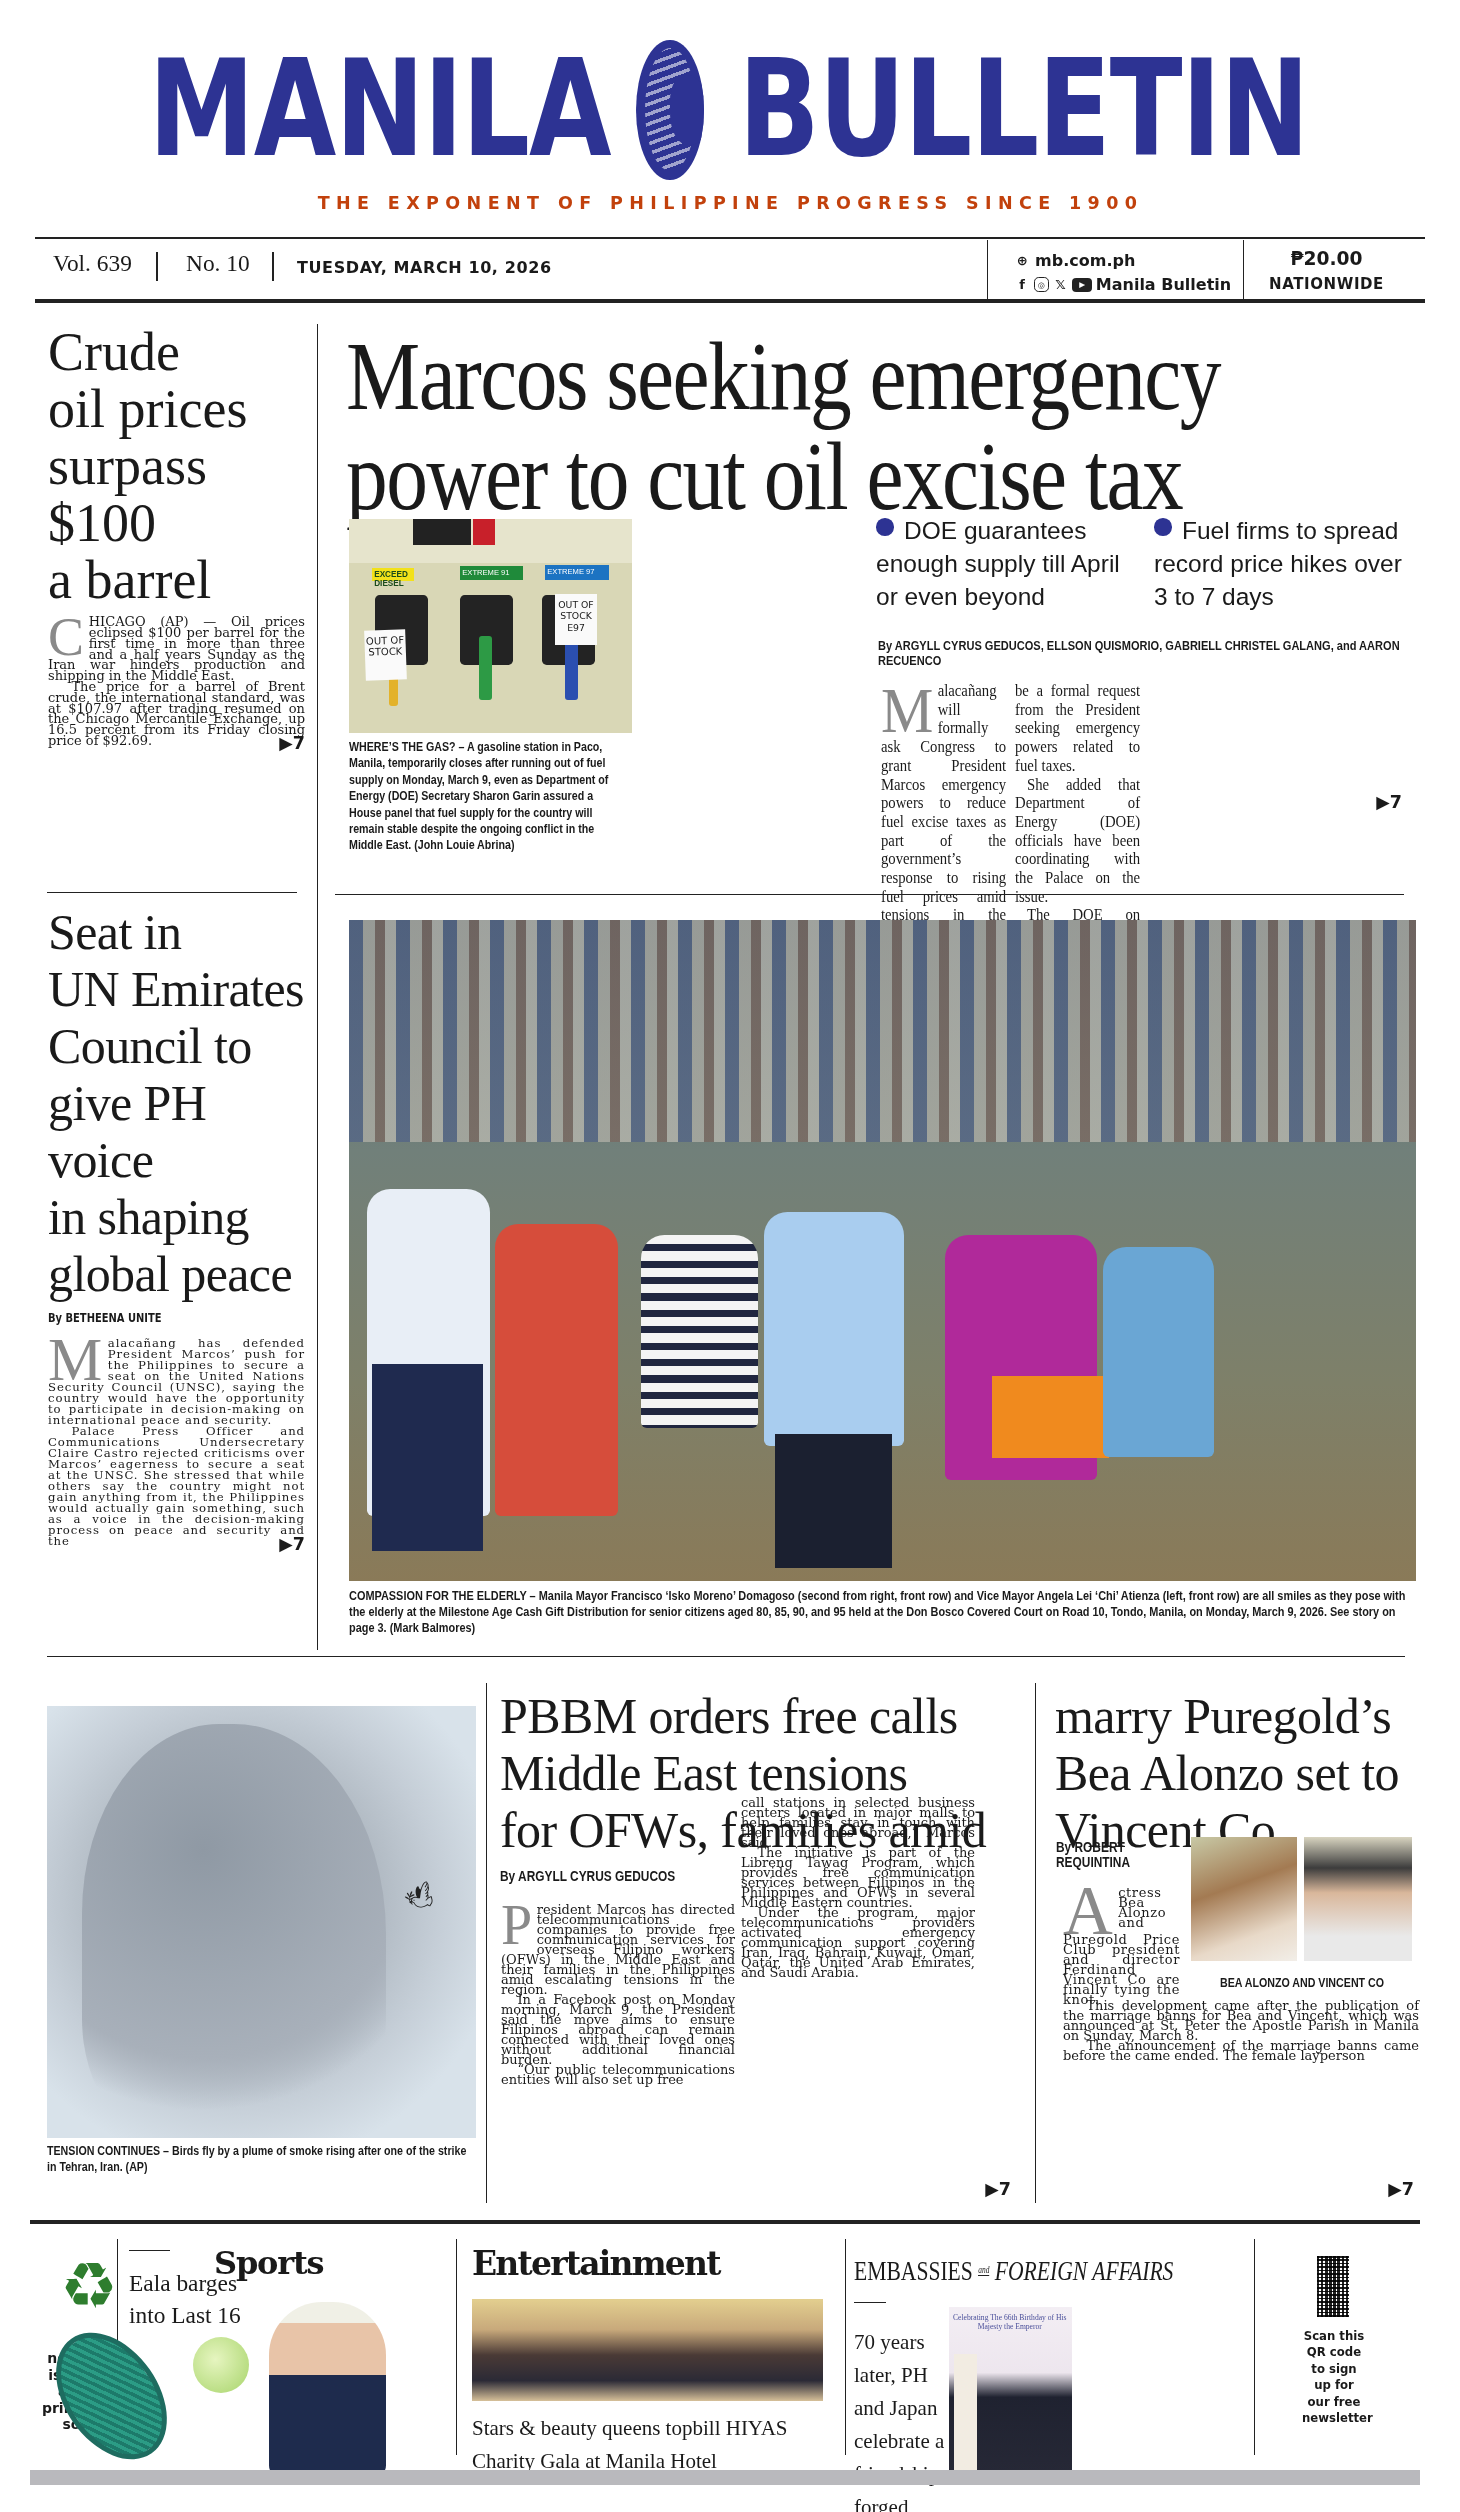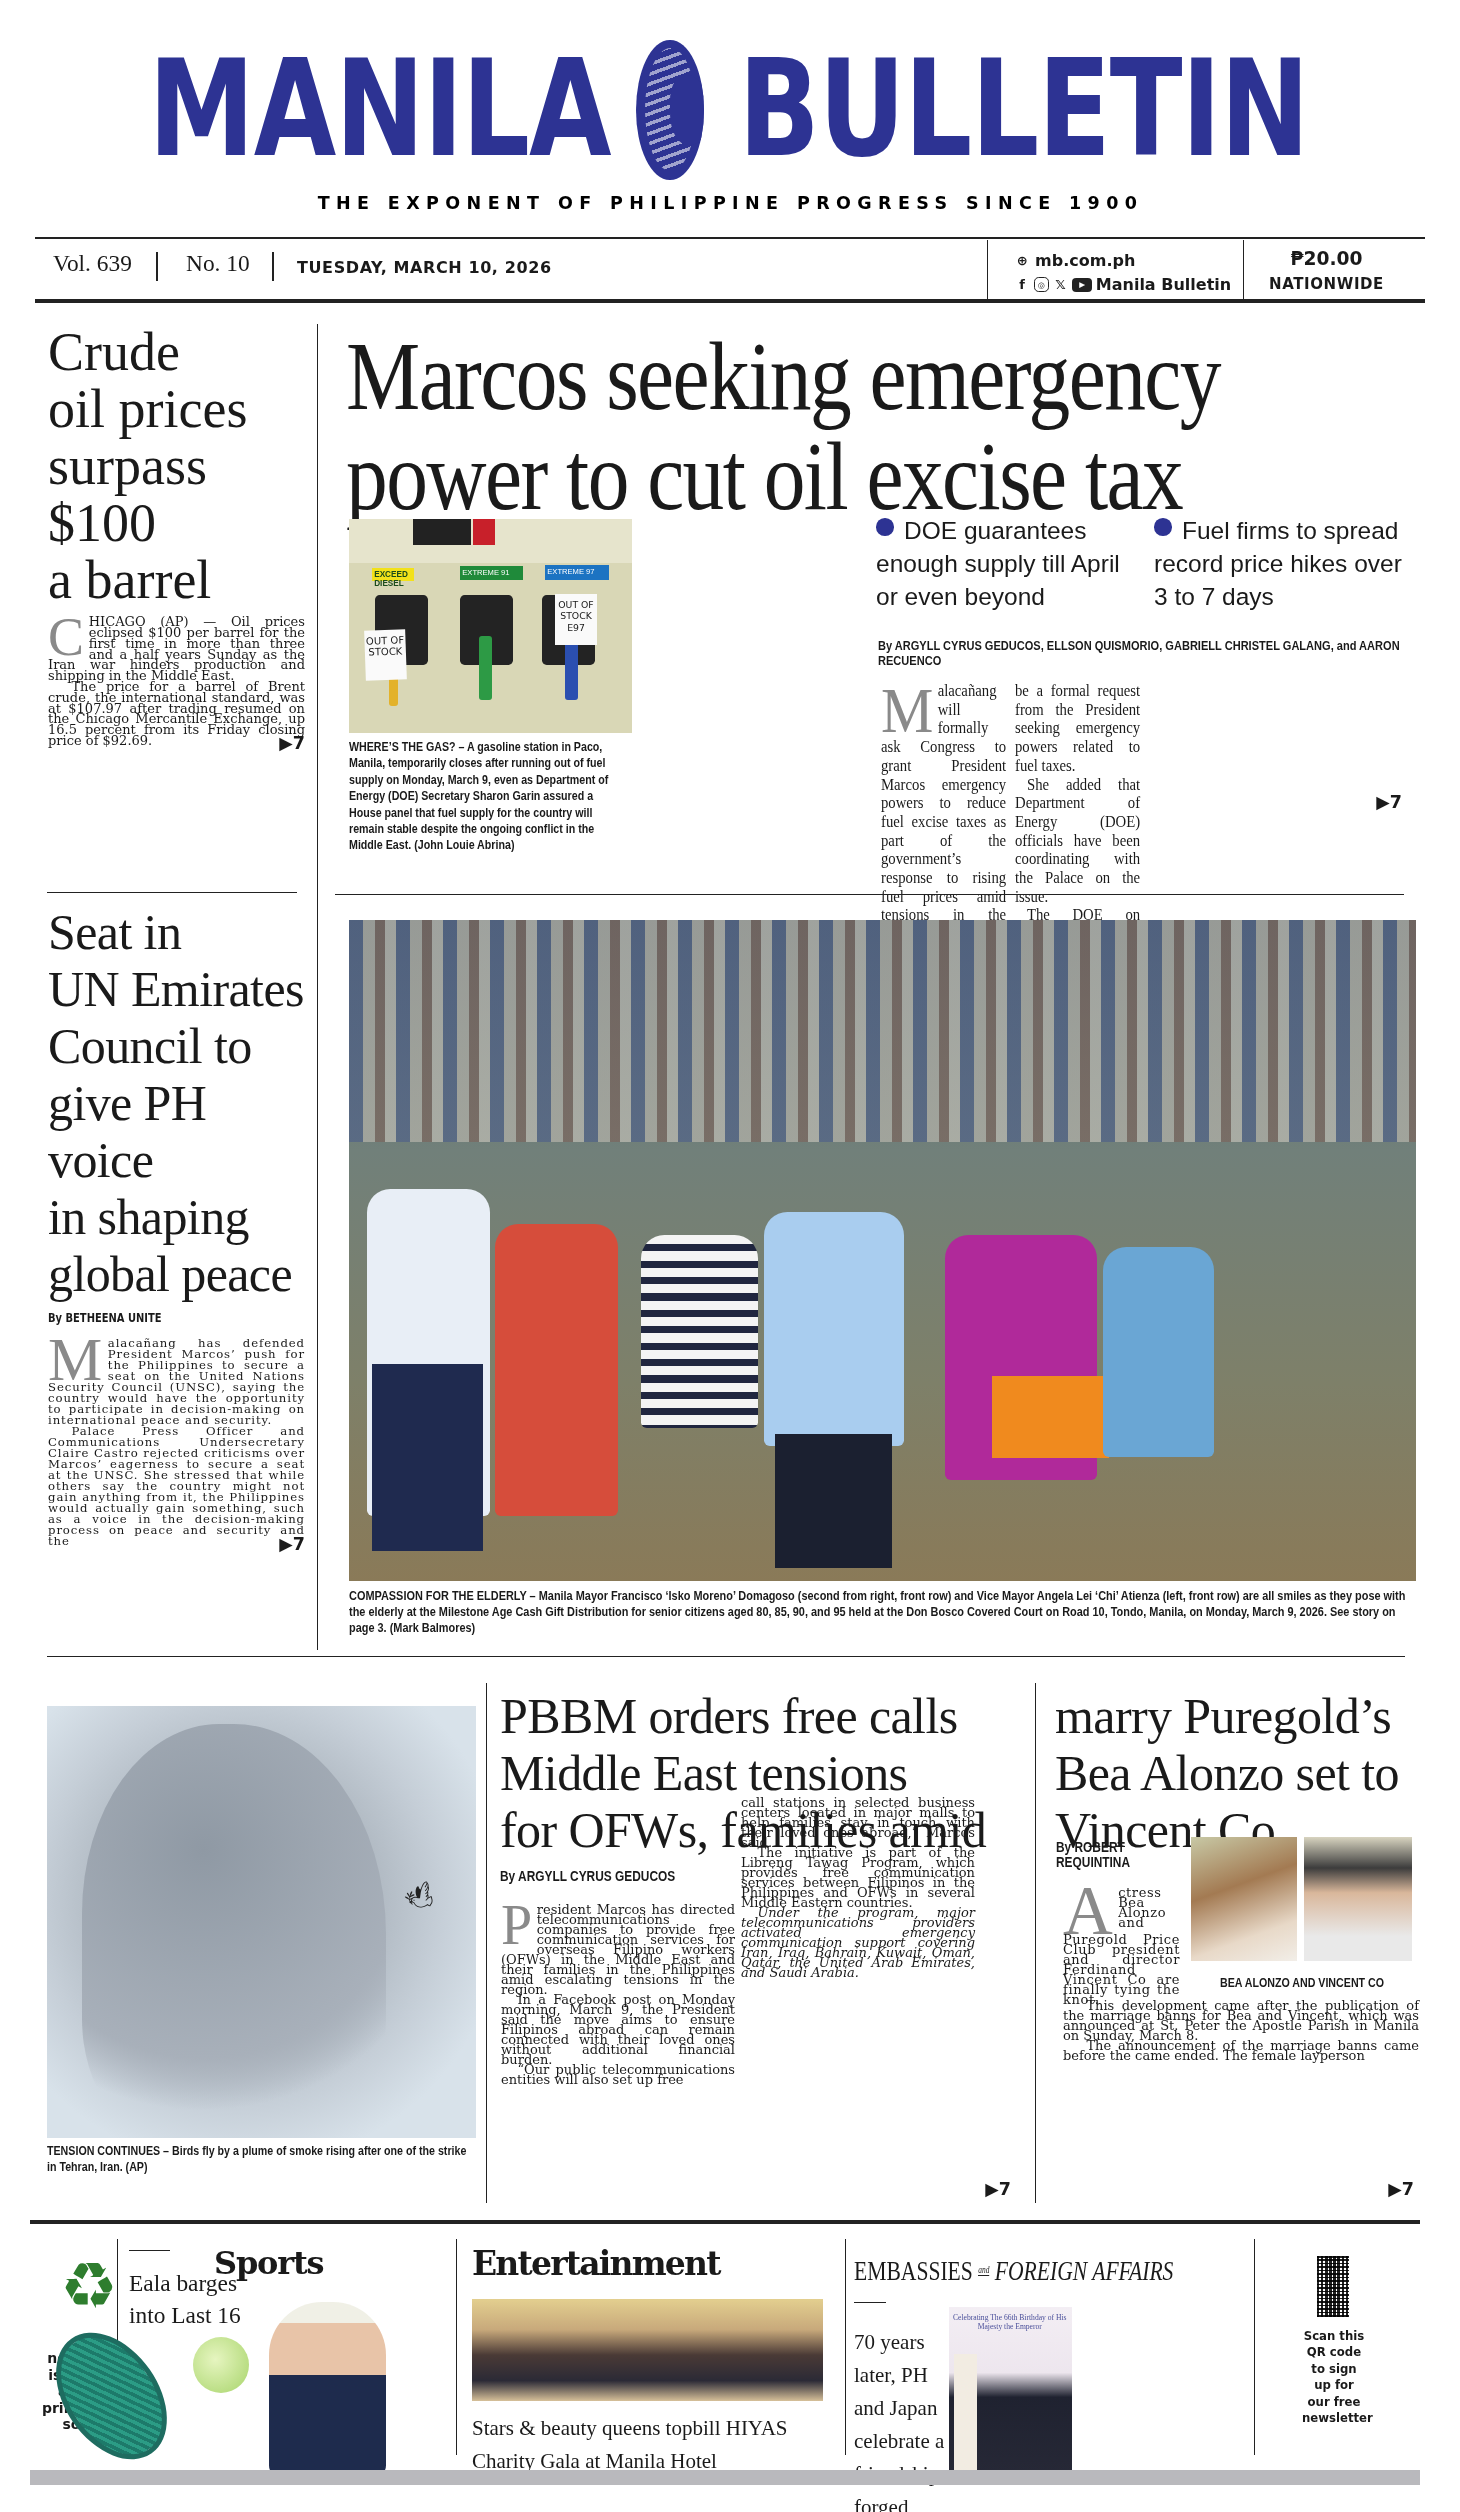--- a/index.html
+++ b/index.html
@@ -7,21 +7,21 @@
   body { position: relative; font-family: "Liberation Serif", serif; color: #1a1a1a; }
   .abs { position: absolute; }
 
   
   .masthead { left: 111px; top: 51px; width: 1244px; height: 117px; display: flex; align-items: center; justify-content: center; }
   .mast-word { font-family: "DejaVu Sans", sans-serif; font-weight: 900; font-size: 124px; line-height: 117px; color: #2d3393; letter-spacing: -1.2px; transform: scaleY(1.08) scaleX(0.86); }
   .seal { width: 105px; height: 140px; border-radius: 50%; background: #2d3393; margin: 0 -11.7px; position: relative; overflow: hidden; }
   .seal::before { content: ""; position: absolute; inset: 8.2px; border-radius: 50%;
      background: repeating-linear-gradient(160deg, #2d3393 0 5.8px, #ffffff 5.8px 9.3px); opacity: .55; }
   .seal::after { content: ""; position: absolute; left: 34px; top: 35px; width: 39px; height: 70px; background: #2d3393; border-radius: 40% 60% 50% 50%; }
-  .tagline { left: 0; width: 1461px; top: 193px; text-align: center; font-family: "DejaVu Sans", sans-serif; font-weight: 900; font-size: 17.5px; letter-spacing: 6.4px; color: #000000; }
+  .tagline { left: 0; width: 1461px; top: 193px; text-align: center; font-family: "DejaVu Sans", sans-serif; font-weight: 900; font-size: 17.5px; letter-spacing: 6.4px; color: #c2410c; }
 
   
   .rule-thin { background: #222; height: 1.8px; }
   .rule-thick { background: #222; height: 3.5px; }
   .vol { left: 53px; top: 250px; font-size: 23.4px; }
   .sep { width: 2.3px; height: 29px; background: #222; top: 252px; }
   .no { left: 186px; top: 250px; font-size: 23.4px; }
   .date { left: 297px; top: 258px; font-family: "DejaVu Sans", sans-serif; font-weight: bold; font-size: 16px; letter-spacing: 0.6px; }
   .vdiv { width: 1.2px; background: #222; }
   .web { left: 1014px; top: 251px; font-family: "DejaVu Sans", sans-serif; font-weight: bold; font-size: 16px; display:flex; align-items:center; gap: 4.7px; }
@@ -208,21 +208,21 @@
 <div class="abs body-serif" style="left:646px; top:1799px; width:0;"></div>
 <div class="abs body-serif" style="left:646px; top:1802px; width:0;"></div>
 <div class="abs body-serif" style="left:646px; top:1805px; width:0;"></div>
 <div class="abs body-serif" style="left:646px; top:1798px; width:0;"></div>
 <div class="abs body-serif" style="left:646px; top:1800px; width:0;"></div>
 <div class="abs body-serif" style="left:646px; top:1799px; width:0;"></div>
 <div class="abs body-serif" style="left:646px; top:1799px; width:0;"></div>
 <div class="abs body-serif" style="left:741px; top:1798px; width:234px; font-size:13px; line-height:10px;">
   <div>call stations in selected business centers located in major malls to help families stay in touch with their loved ones abroad,” Marcos said.</div>
   <div style="text-indent:16.4px;">The initiative is part of the Libreng Tawag Program, which provides free communication services between Filipinos in the Philippines and OFWs in several Middle Eastern countries.</div>
-  <div style="text-indent:16.4px;font-style:italic;">Under the program, major telecommunications providers activated emergency communication support covering Iran, Iraq, Bahrain, Kuwait, Oman, Qatar, the United Arab Emirates, and Saudi Arabia.</div>
+  <div style="text-indent:16.4px;">Under the program, major telecommunications providers activated emergency communication support covering Iran, Iraq, Bahrain, Kuwait, Oman, Qatar, the United Arab Emirates, and Saudi Arabia.</div>
 </div>
 <div class="abs cont" style="left:982px; top:2179px; width:29px;">▶7</div>
 
 <div class="abs vdiv" style="left:1035px; top:1683px; height:520px;"></div>
 
 <div class="abs" style="left:1055px; top:1688px; width:374px;">
   <div style="font-size:50px; line-height:57px; letter-spacing:-0.6px;">
     <div>marry Puregold’s</div>
     <div>Bea Alonzo set to</div>
     <div>Vincent Co</div>

